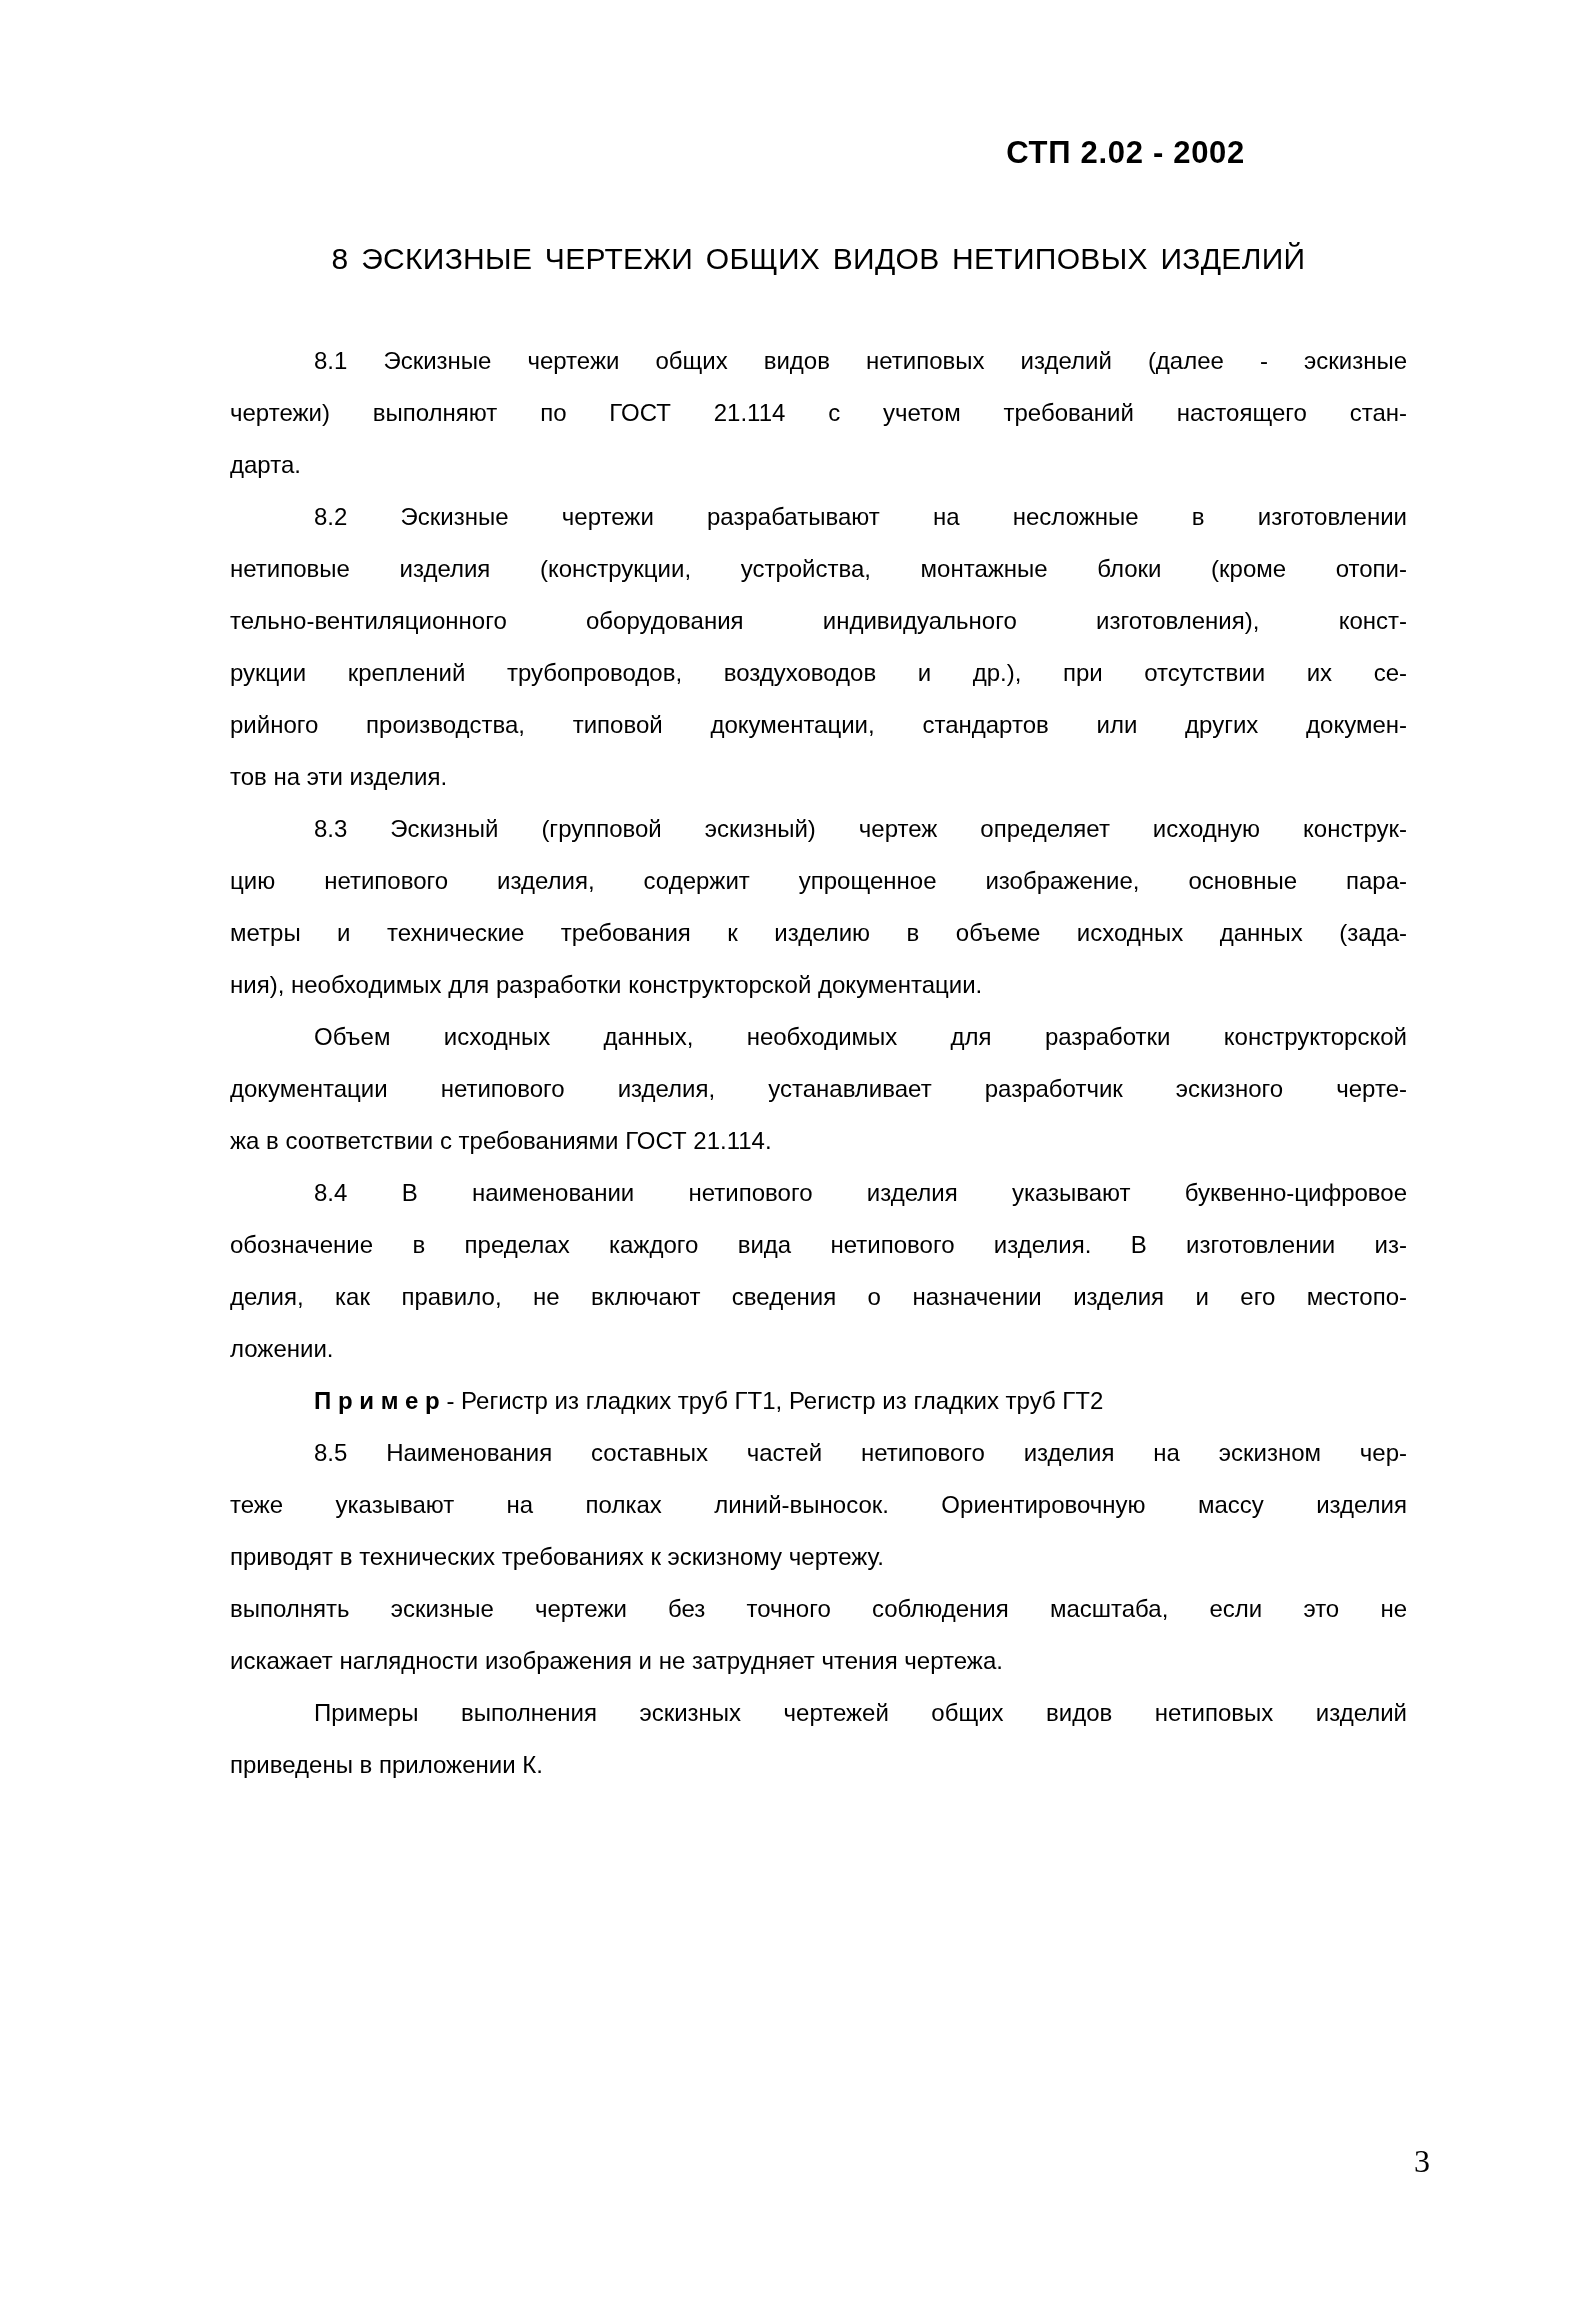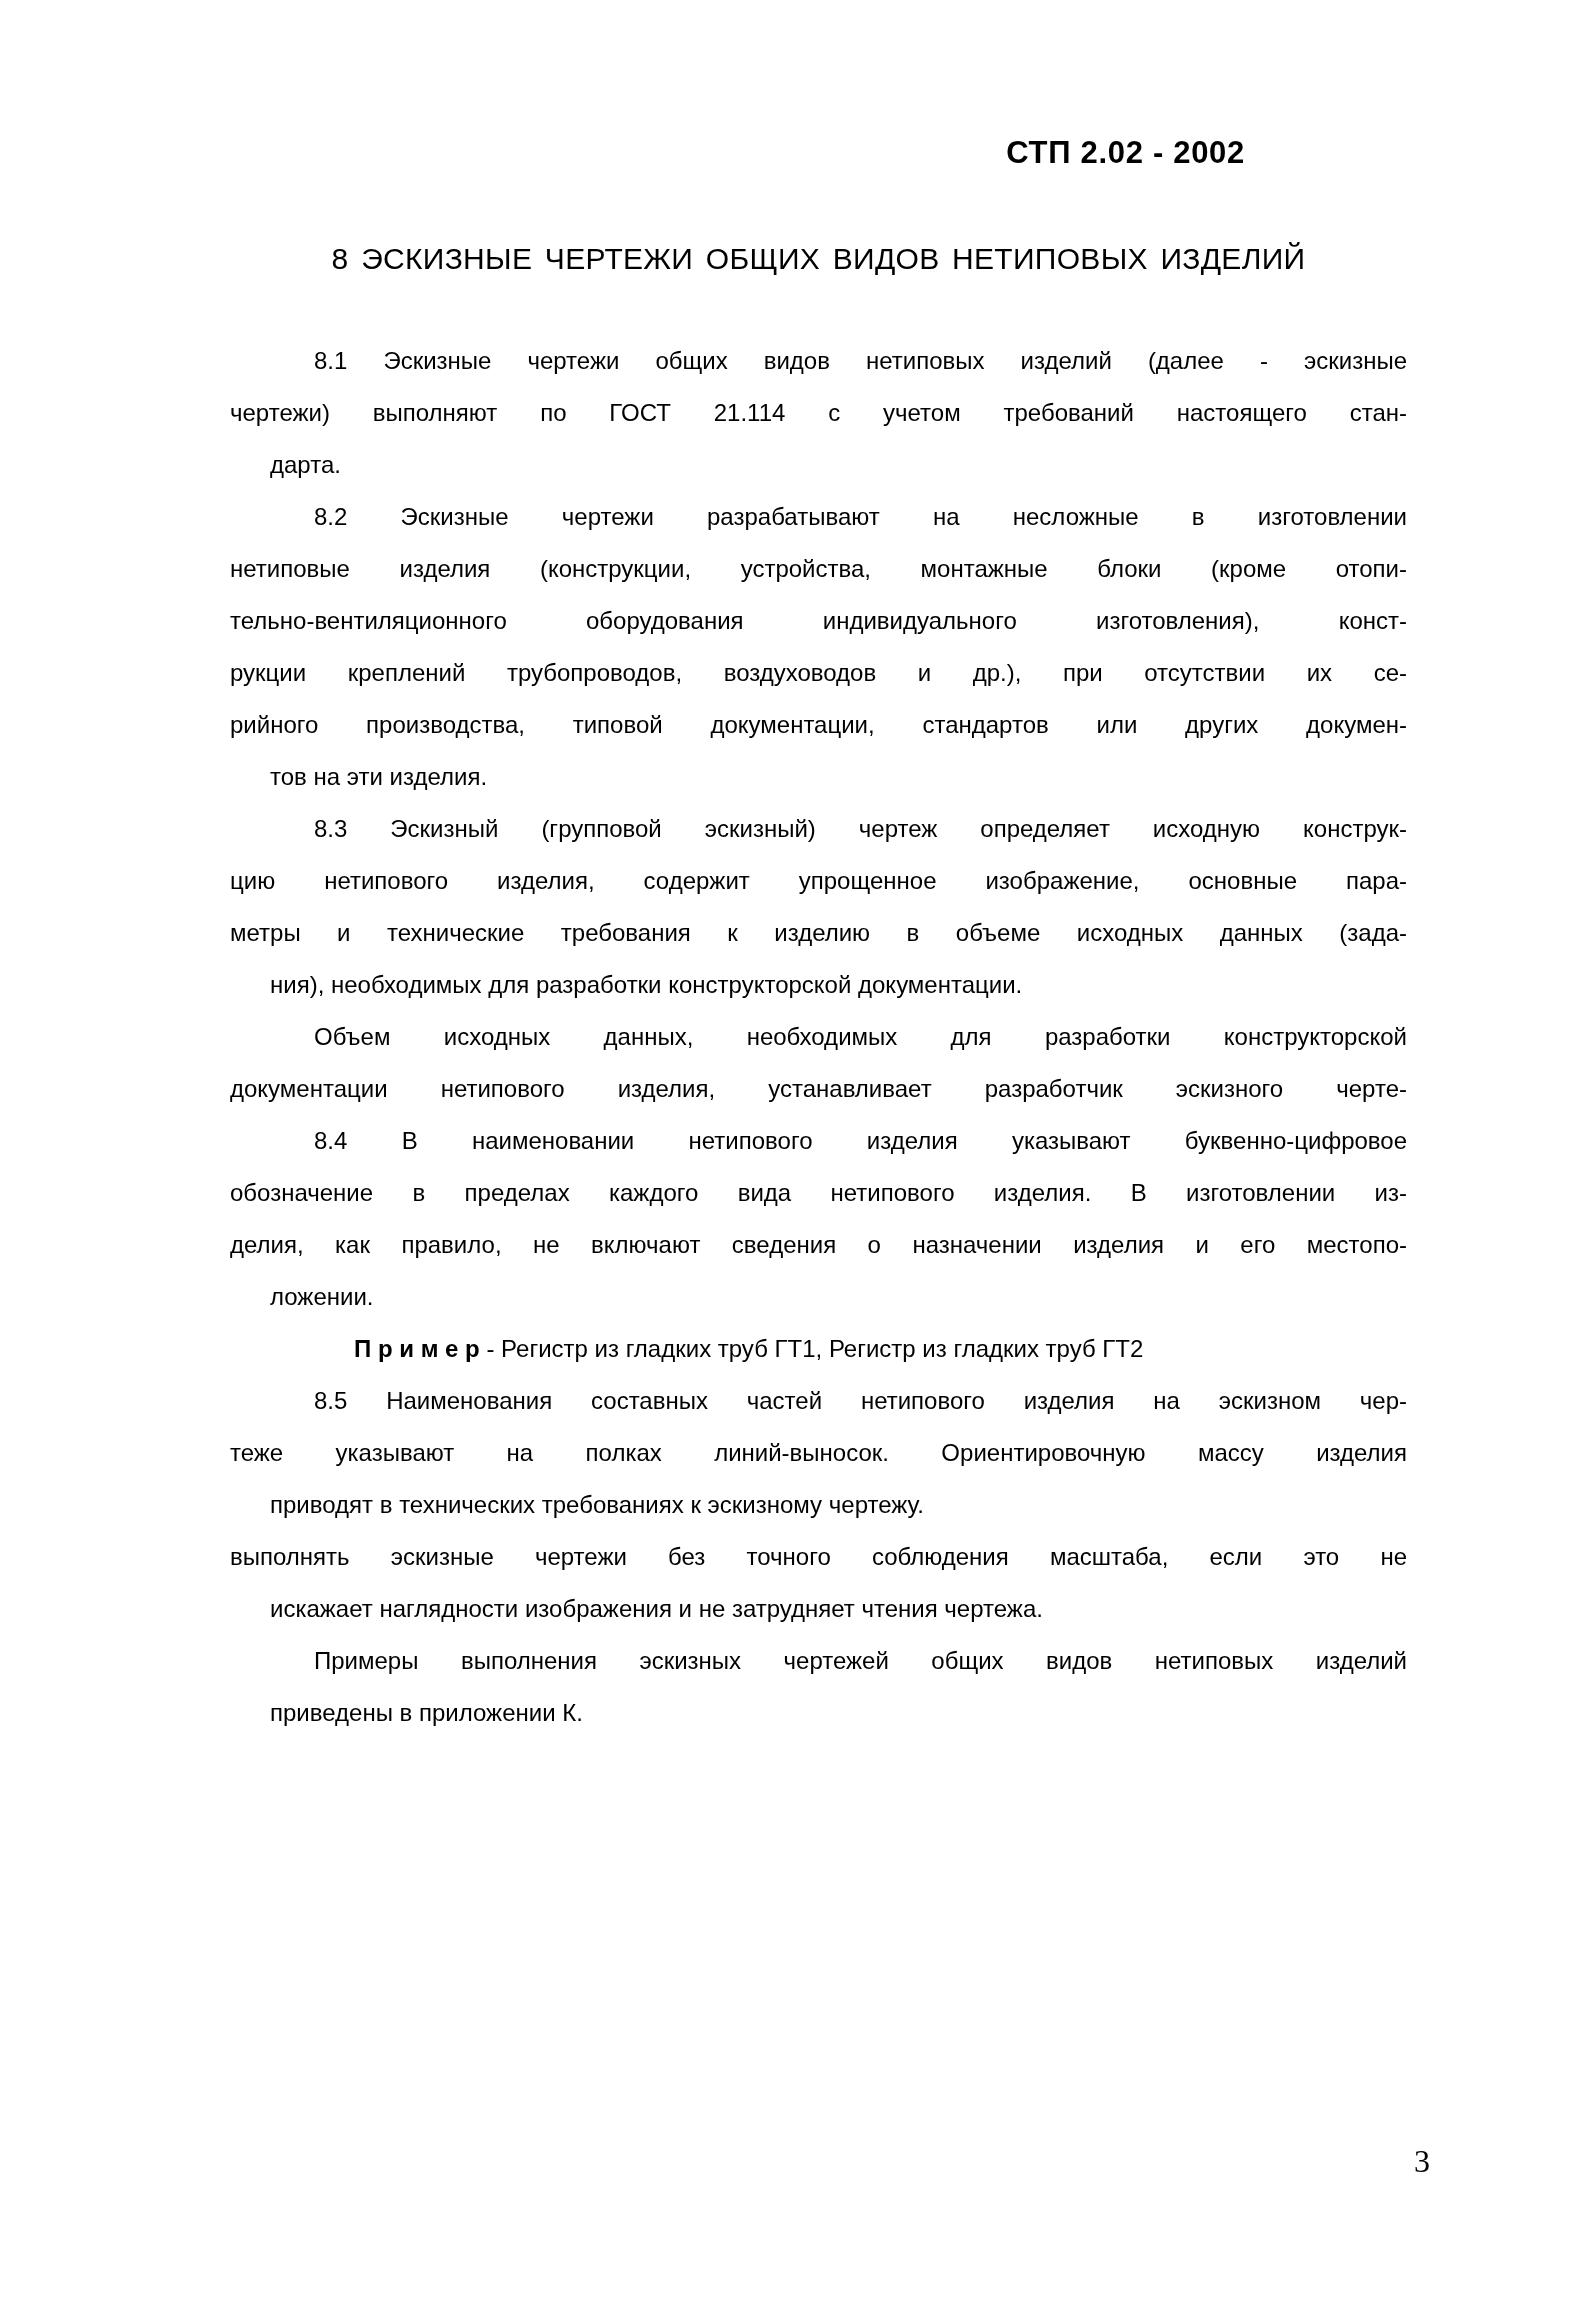--- a/index.html
+++ b/index.html
@@ -33,21 +33,21 @@
     word-spacing: 4px;
   }
   .content {
     position: absolute;
     left: 230px; top: 335px; width: 1177px;
     font-size: 24px;
     line-height: 52px;
   }
   .line { width: 1177px; }
   .line.just { text-align: justify; text-align-last: justify; }
-  .line.last { text-align: left; text-align-last: left; margin-left: 40px; }
+  .line.last { text-align: left; text-align-last: left; }
   .line.indent { text-indent: 84px; }
   .bold { font-weight: bold; }
   .page-number {
     position: absolute;
     left: 1414px; top: 2145px;
     font-family: "Liberation Serif", serif;
     font-size: 32px; line-height: 1;
   }
 </style>
 </head>
@@ -74,20 +74,21 @@
       </div>
       <div class="para">
         <div class="line just indent">8.3 Эскизный (групповой эскизный) чертеж определяет исходную конструк-</div>
         <div class="line just">цию нетипового изделия, содержит упрощенное изображение, основные пара-</div>
         <div class="line just">метры и технические требования к изделию в объеме исходных данных (зада-</div>
         <div class="line last">ния), необходимых для разработки конструкторской документации.</div>
       </div>
       <div class="para">
         <div class="line just indent">Объем исходных данных, необходимых для разработки конструкторской</div>
         <div class="line just">документации нетипового изделия, устанавливает разработчик эскизного черте-</div>
+        <div class="line last">жа в соответствии с требованиями ГОСТ 21.114.</div>
       </div>
       <div class="para">
         <div class="line just indent">8.4 В наименовании нетипового изделия указывают буквенно-цифровое</div>
         <div class="line just">обозначение в пределах каждого вида нетипового изделия. В изготовлении из-</div>
         <div class="line just">делия, как правило, не включают сведения о назначении изделия и его местопо-</div>
         <div class="line last">ложении.</div>
       </div>
       <div class="para">
         <div class="line last indent"><span class="bold">П р и м е р</span><span> - Регистр из гладких труб ГТ1, Регистр из гладких труб ГТ2</span></div>
       </div>

